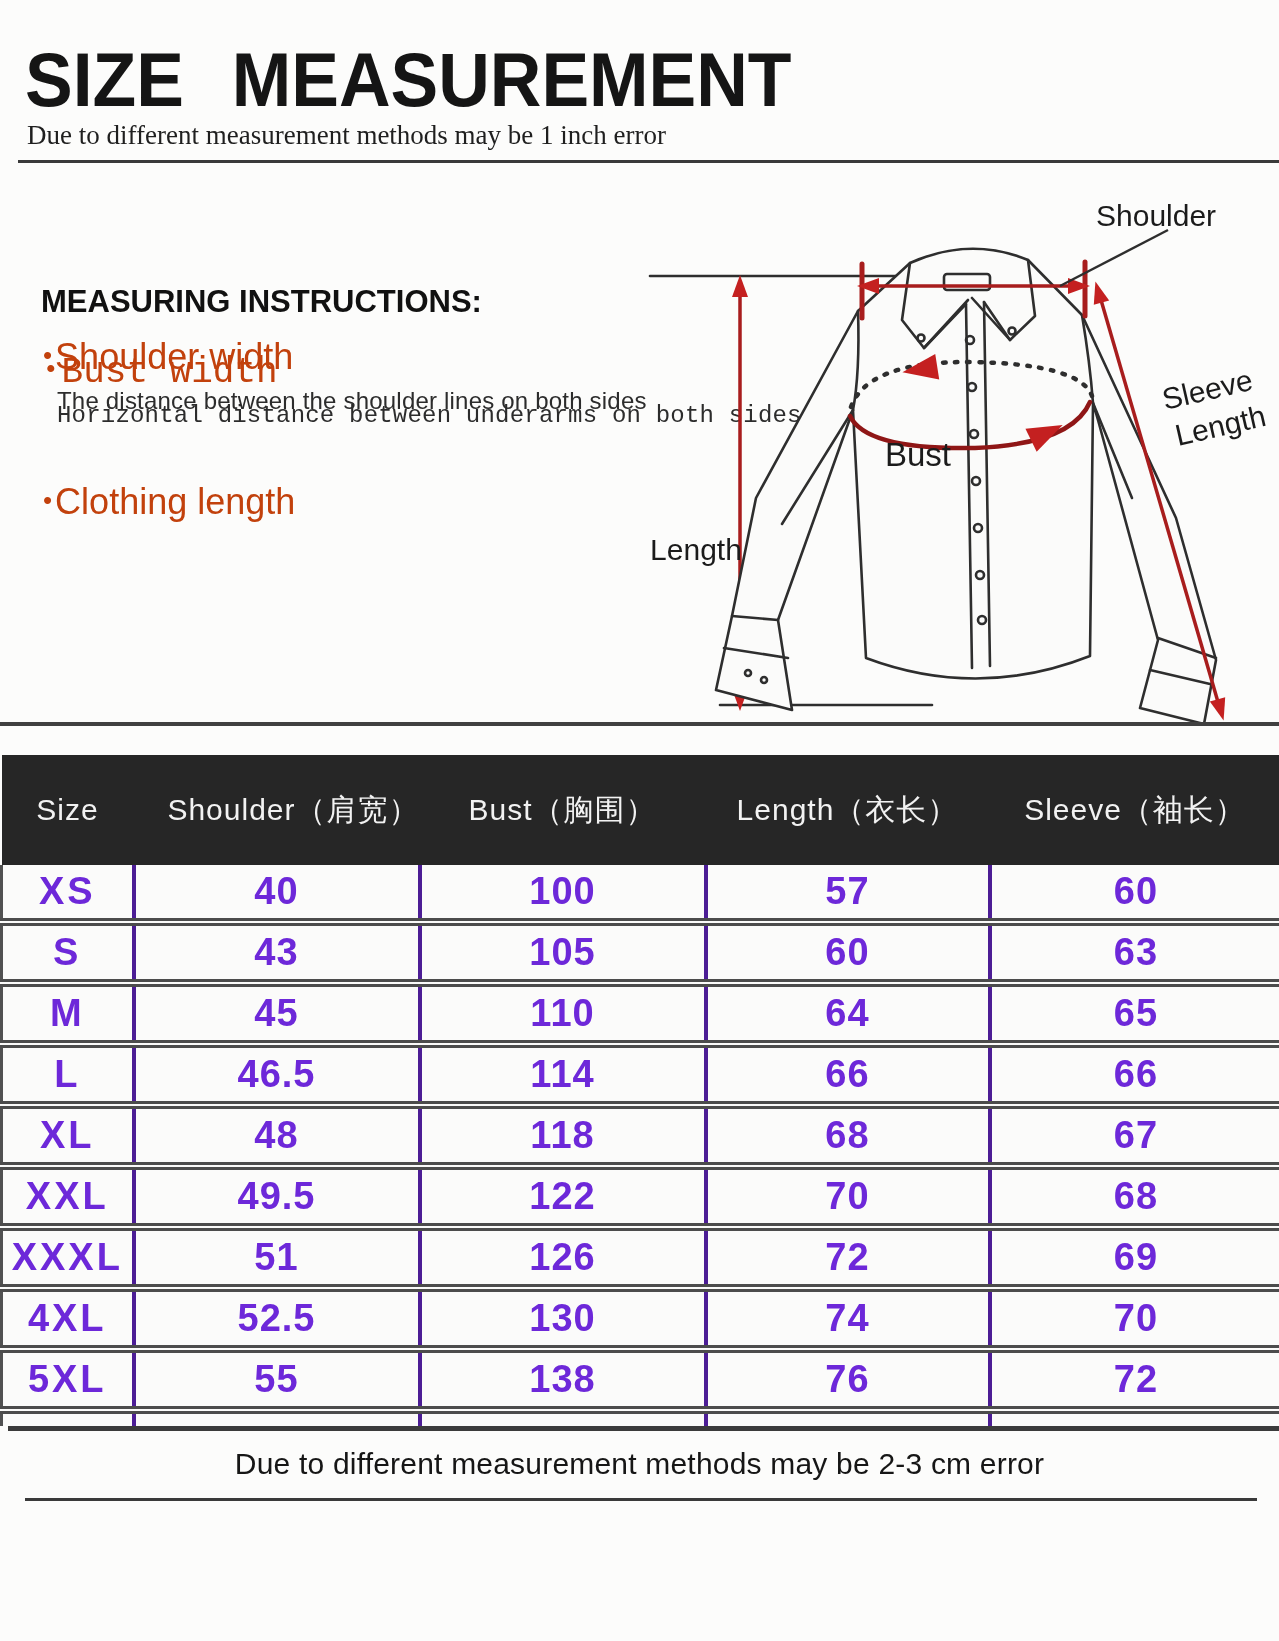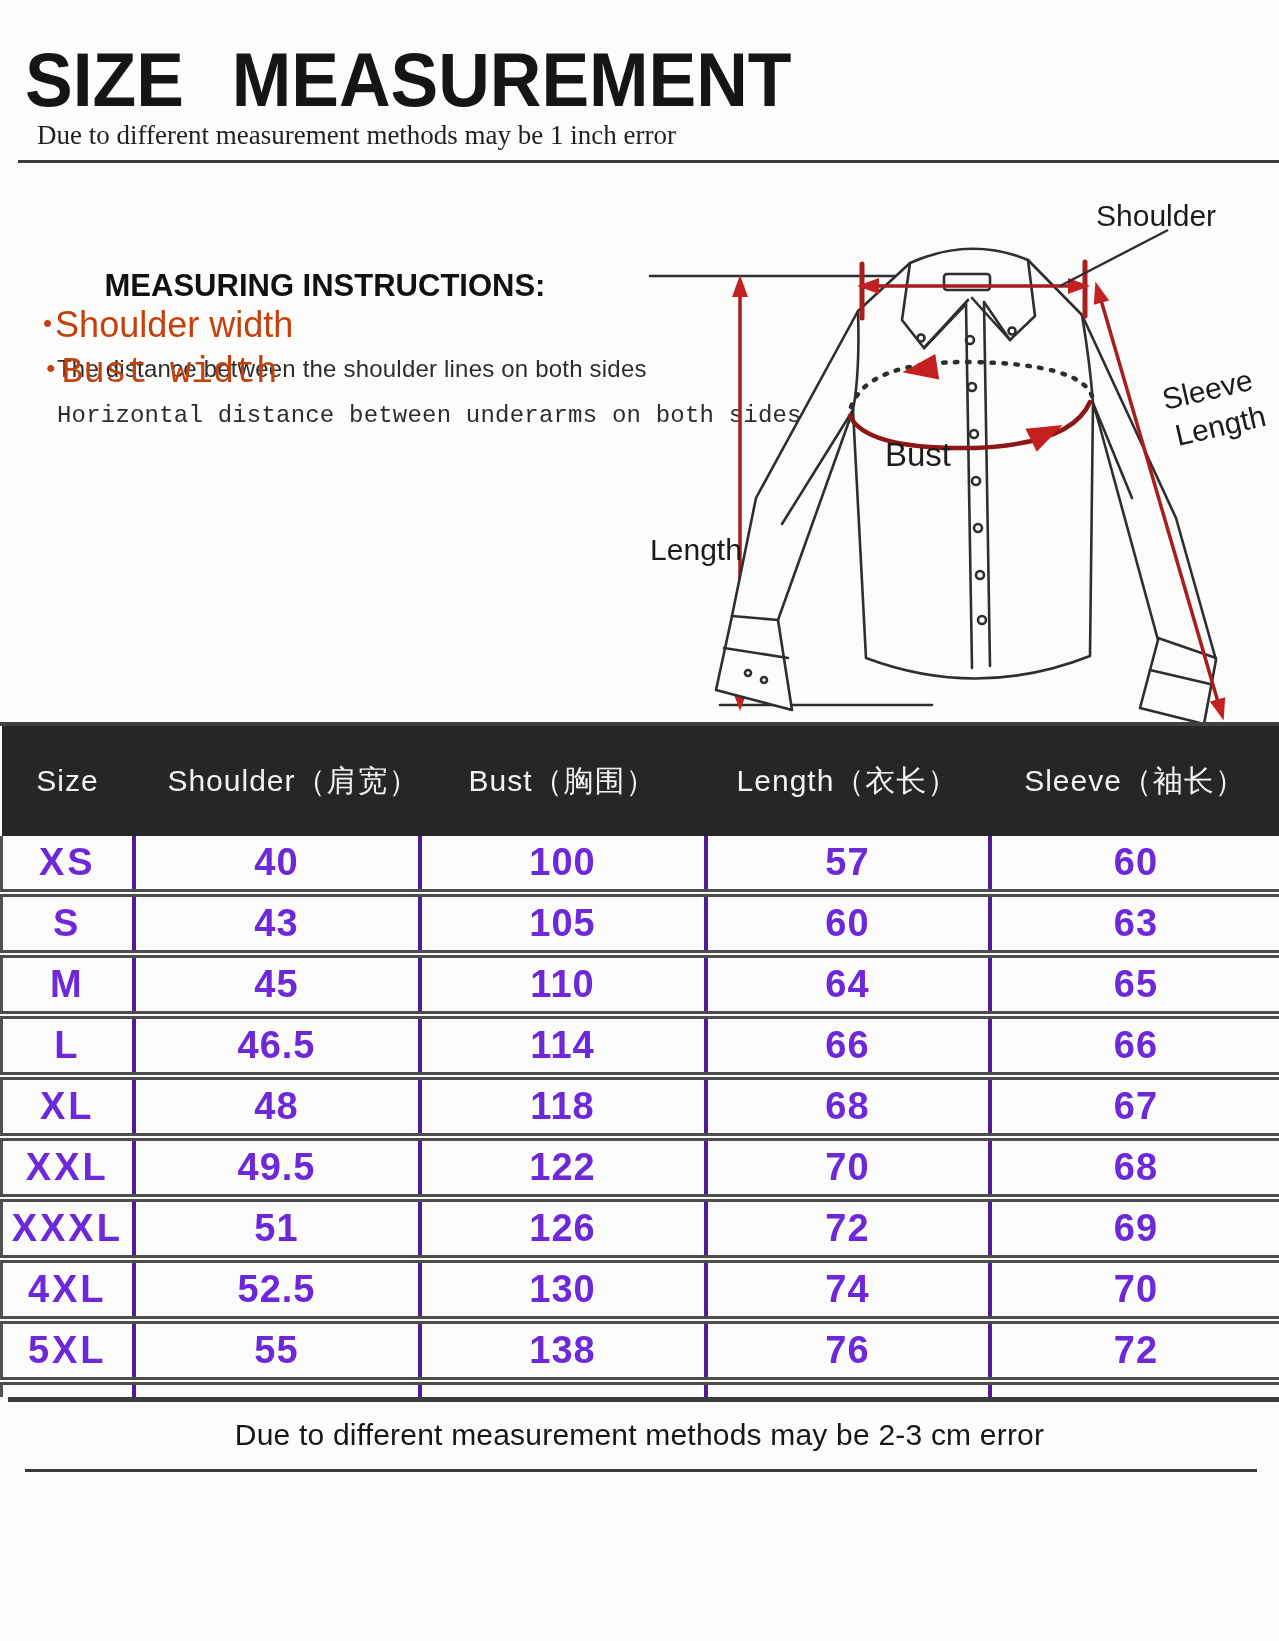--- a/index.html
+++ b/index.html
@@ -15,34 +15,34 @@
   .page-title {
     position: absolute; left: 25px; top: 42px;
     margin: 0;
     font-size: 76px; font-weight: bold; line-height: 1;
     letter-spacing: 0px; word-spacing: 30px;
     color: #151515;
     transform: scaleX(0.94); transform-origin: left top;
     white-space: nowrap;
   }
   .subtitle {
-    position: absolute; left: 37px; top: 120px;
+    position: absolute; left: 27px; top: 120px;
     margin: 0;
     font-family: "Liberation Serif", serif;
     font-size: 27px; color: #1f1f1f;
     white-space: nowrap;
   }
   .rule { background: #3a3a3a; }
   .rule-top { position: absolute; left: 18px; right: 0; top: 160px; height: 3px; }
 
   
   .instructions { position: absolute; left: 25px; top: 268px; width: 600px; }
   .instructions h2 {
-    margin: 0; font-size: 31px; font-weight: bold;
-    color: #111; letter-spacing: 0px; text-align: center;
+    margin: 16px; font-size: 31px; font-weight: bold;
+    color: #111; letter-spacing: 0px;
   }
   .instr-item { position: absolute; left: 18px; width: 580px; }
   .instr-item:nth-of-type(2) { top: 84px; font-family: Liberation Mono, monospace; }
   .instr-item:nth-of-type(3) { top: 213px; }
   .instr-item:nth-of-type(4) { top: 342px; }
   .instr-term-line { font-size: 36px; font-weight: 400; color: #c2410c; }
   .instr-bullet { font-size: 26px; vertical-align: 5px; margin-right: 3px; }
   .instr-desc {
     margin: 9px 0 0 14px;
     font-size: 24px; color: #2c2c2c; letter-spacing: 0.2px;
@@ -55,20 +55,21 @@
     font-family: "Liberation Sans", sans-serif;
     fill: #1b1b1b;
   }
   .dia-label { font-size: 30px; }
   .dia-label-bust { font-size: 33px; }
 
   
   .table-area { position: absolute; left: 0; top: 722px; width: 1279px; }
   .table-top-rule { height: 4px; width: 100%; background: #404040; }
   table.size-table {
+    margin-top: 29px;
     width: 1279px; table-layout: fixed;
     border-collapse: collapse;
   }
   table.size-table th {
     height: 110px; padding: 0;
     font-size: 30px; font-weight: 400;
     text-align: center; vertical-align: middle;
     letter-spacing: 1px;
   }
   table.size-table td {
@@ -112,20 +113,23 @@
     </div>
 
     <div class="instr-item">
       <div class="instr-term-line">
         <span class="instr-bullet">•</span><span>Bust width</span>
       </div>
       <p class="instr-desc">Horizontal distance between underarms on both sides</p>
     </div>
 
     <div class="instr-item">
+      <div class="instr-term-line">
+        <span class="instr-bullet">•</span><span>Clothing length</span>
+      </div>
     </div>
   </section>
 
   <svg class="diagram" viewBox="0 0 660 575">
 
     <g fill="none" stroke-linecap="round" stroke-width="2.6" stroke="#2e2e2e">
       <path d="M 30,108 L 370,108"></path>
       <path d="M 100,537 L 312,537"></path>
     </g>
     <g>

